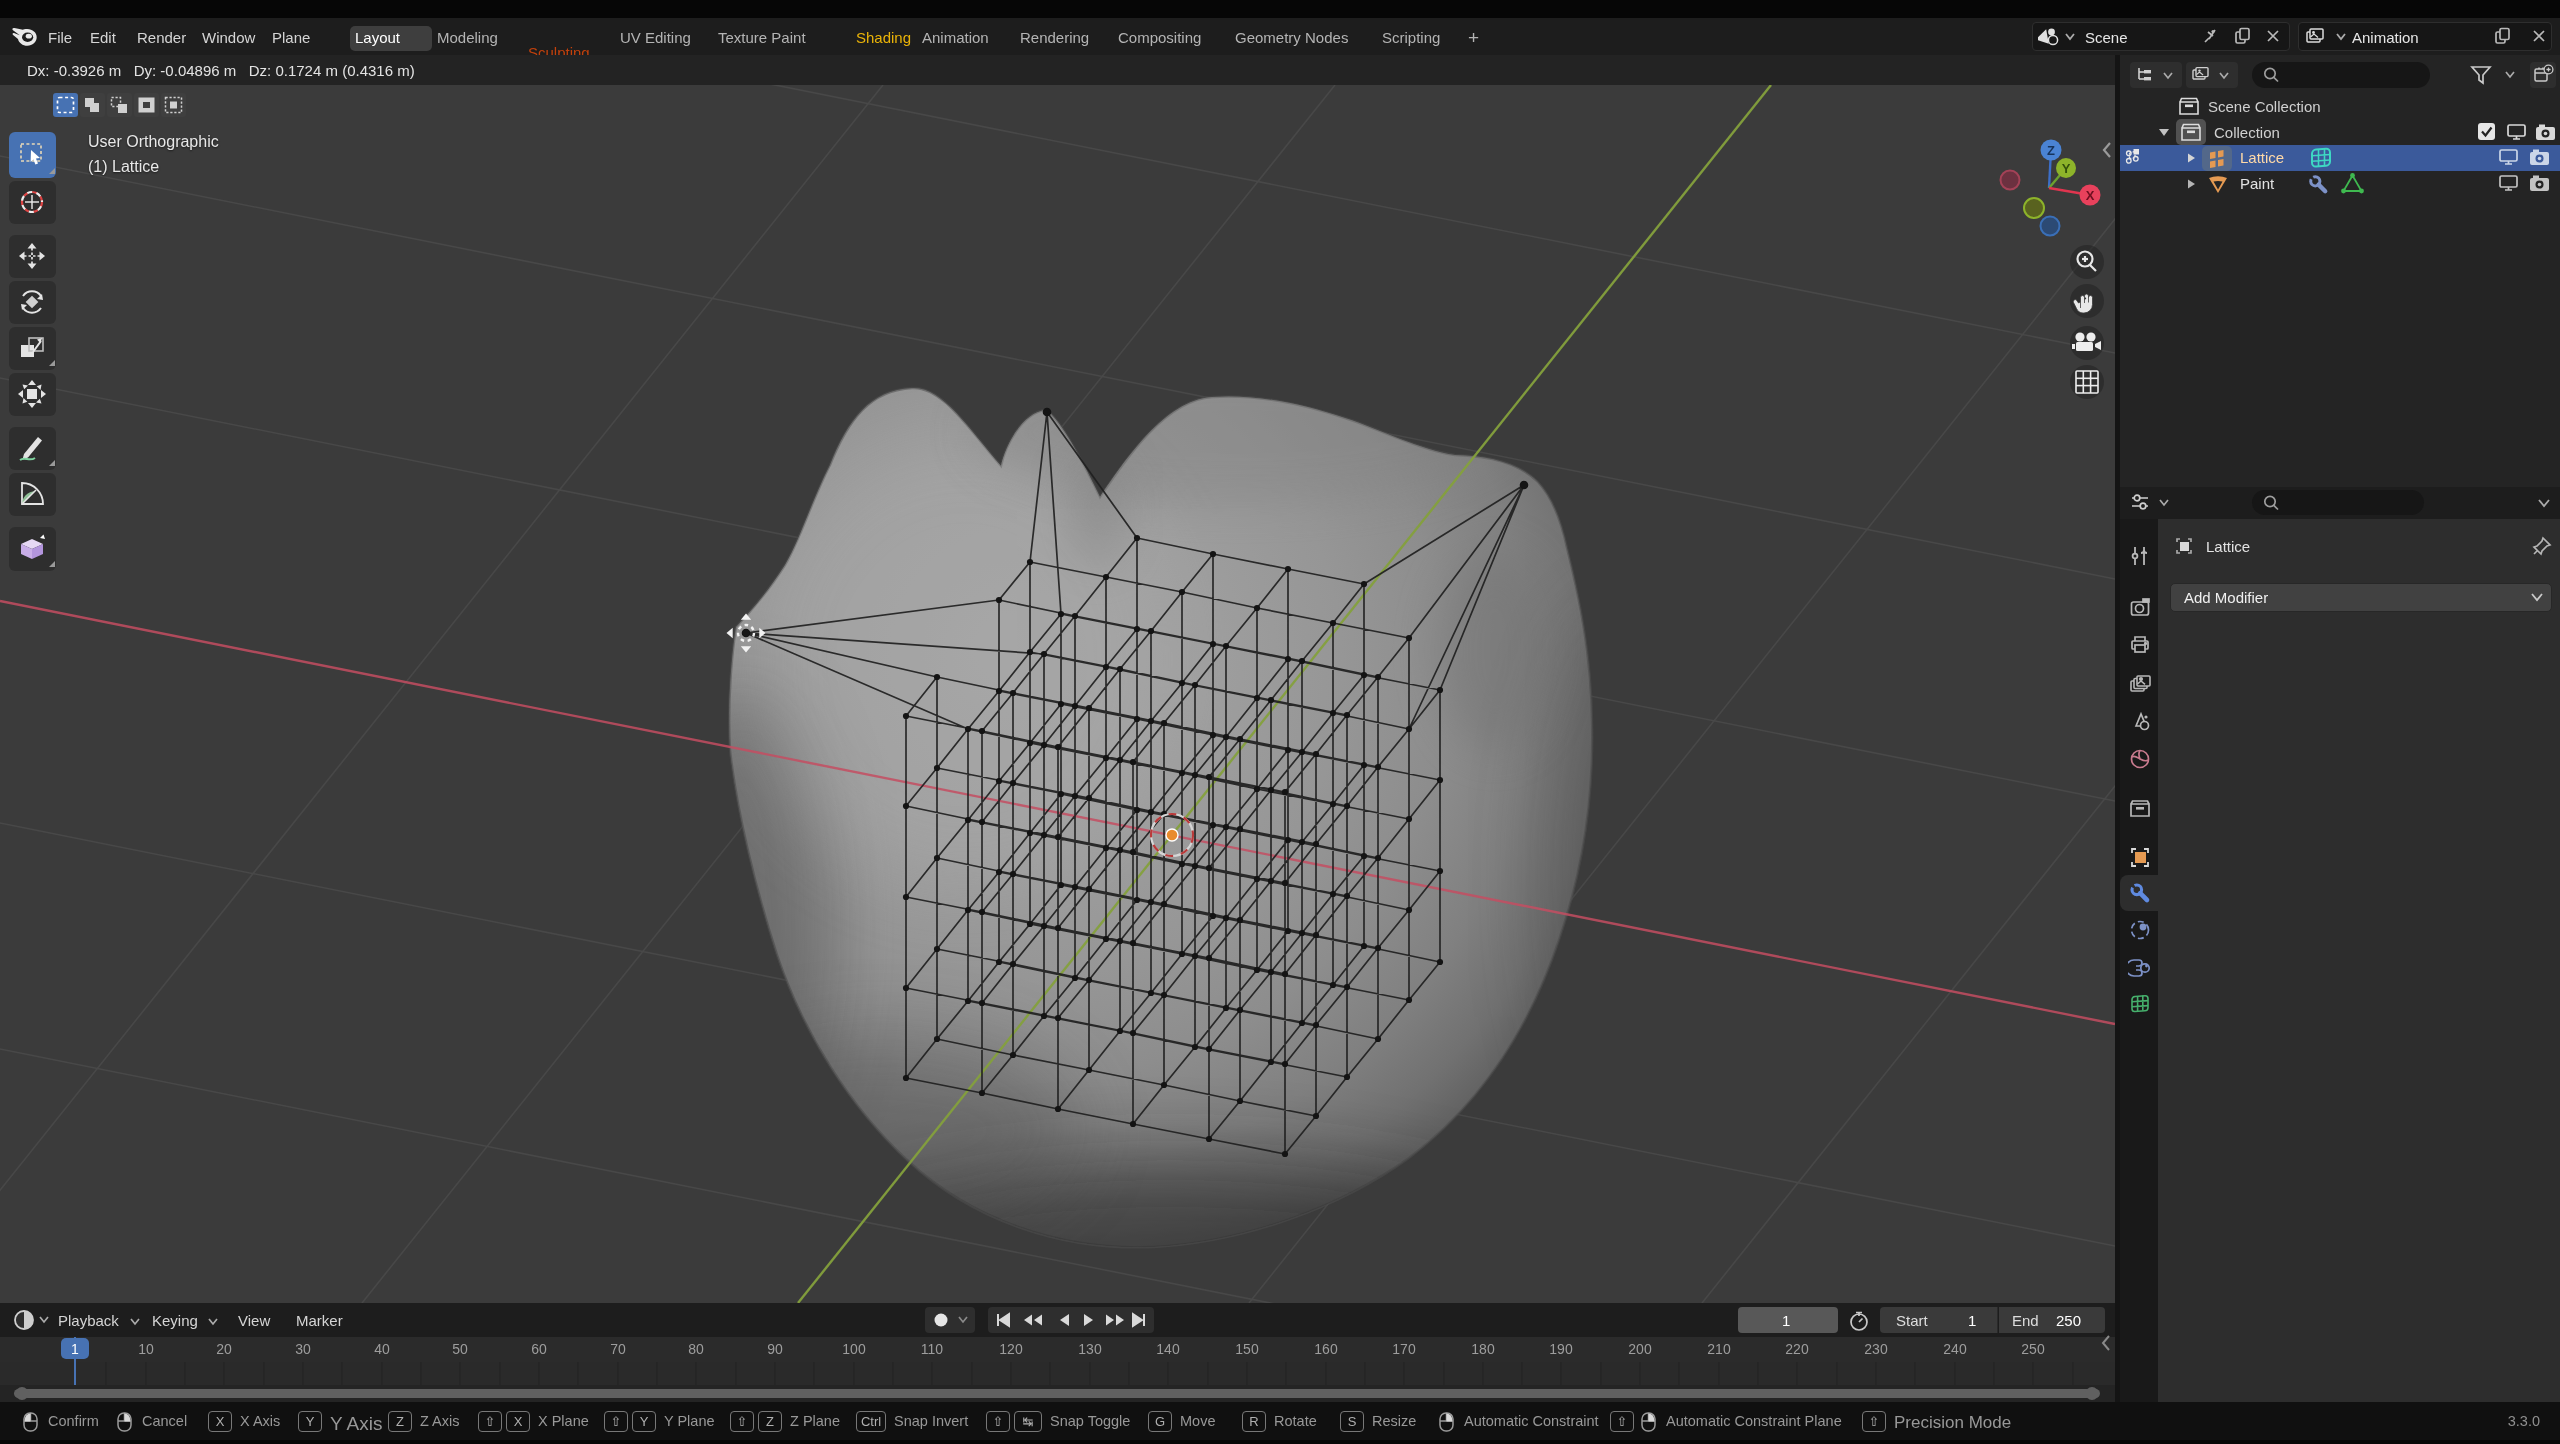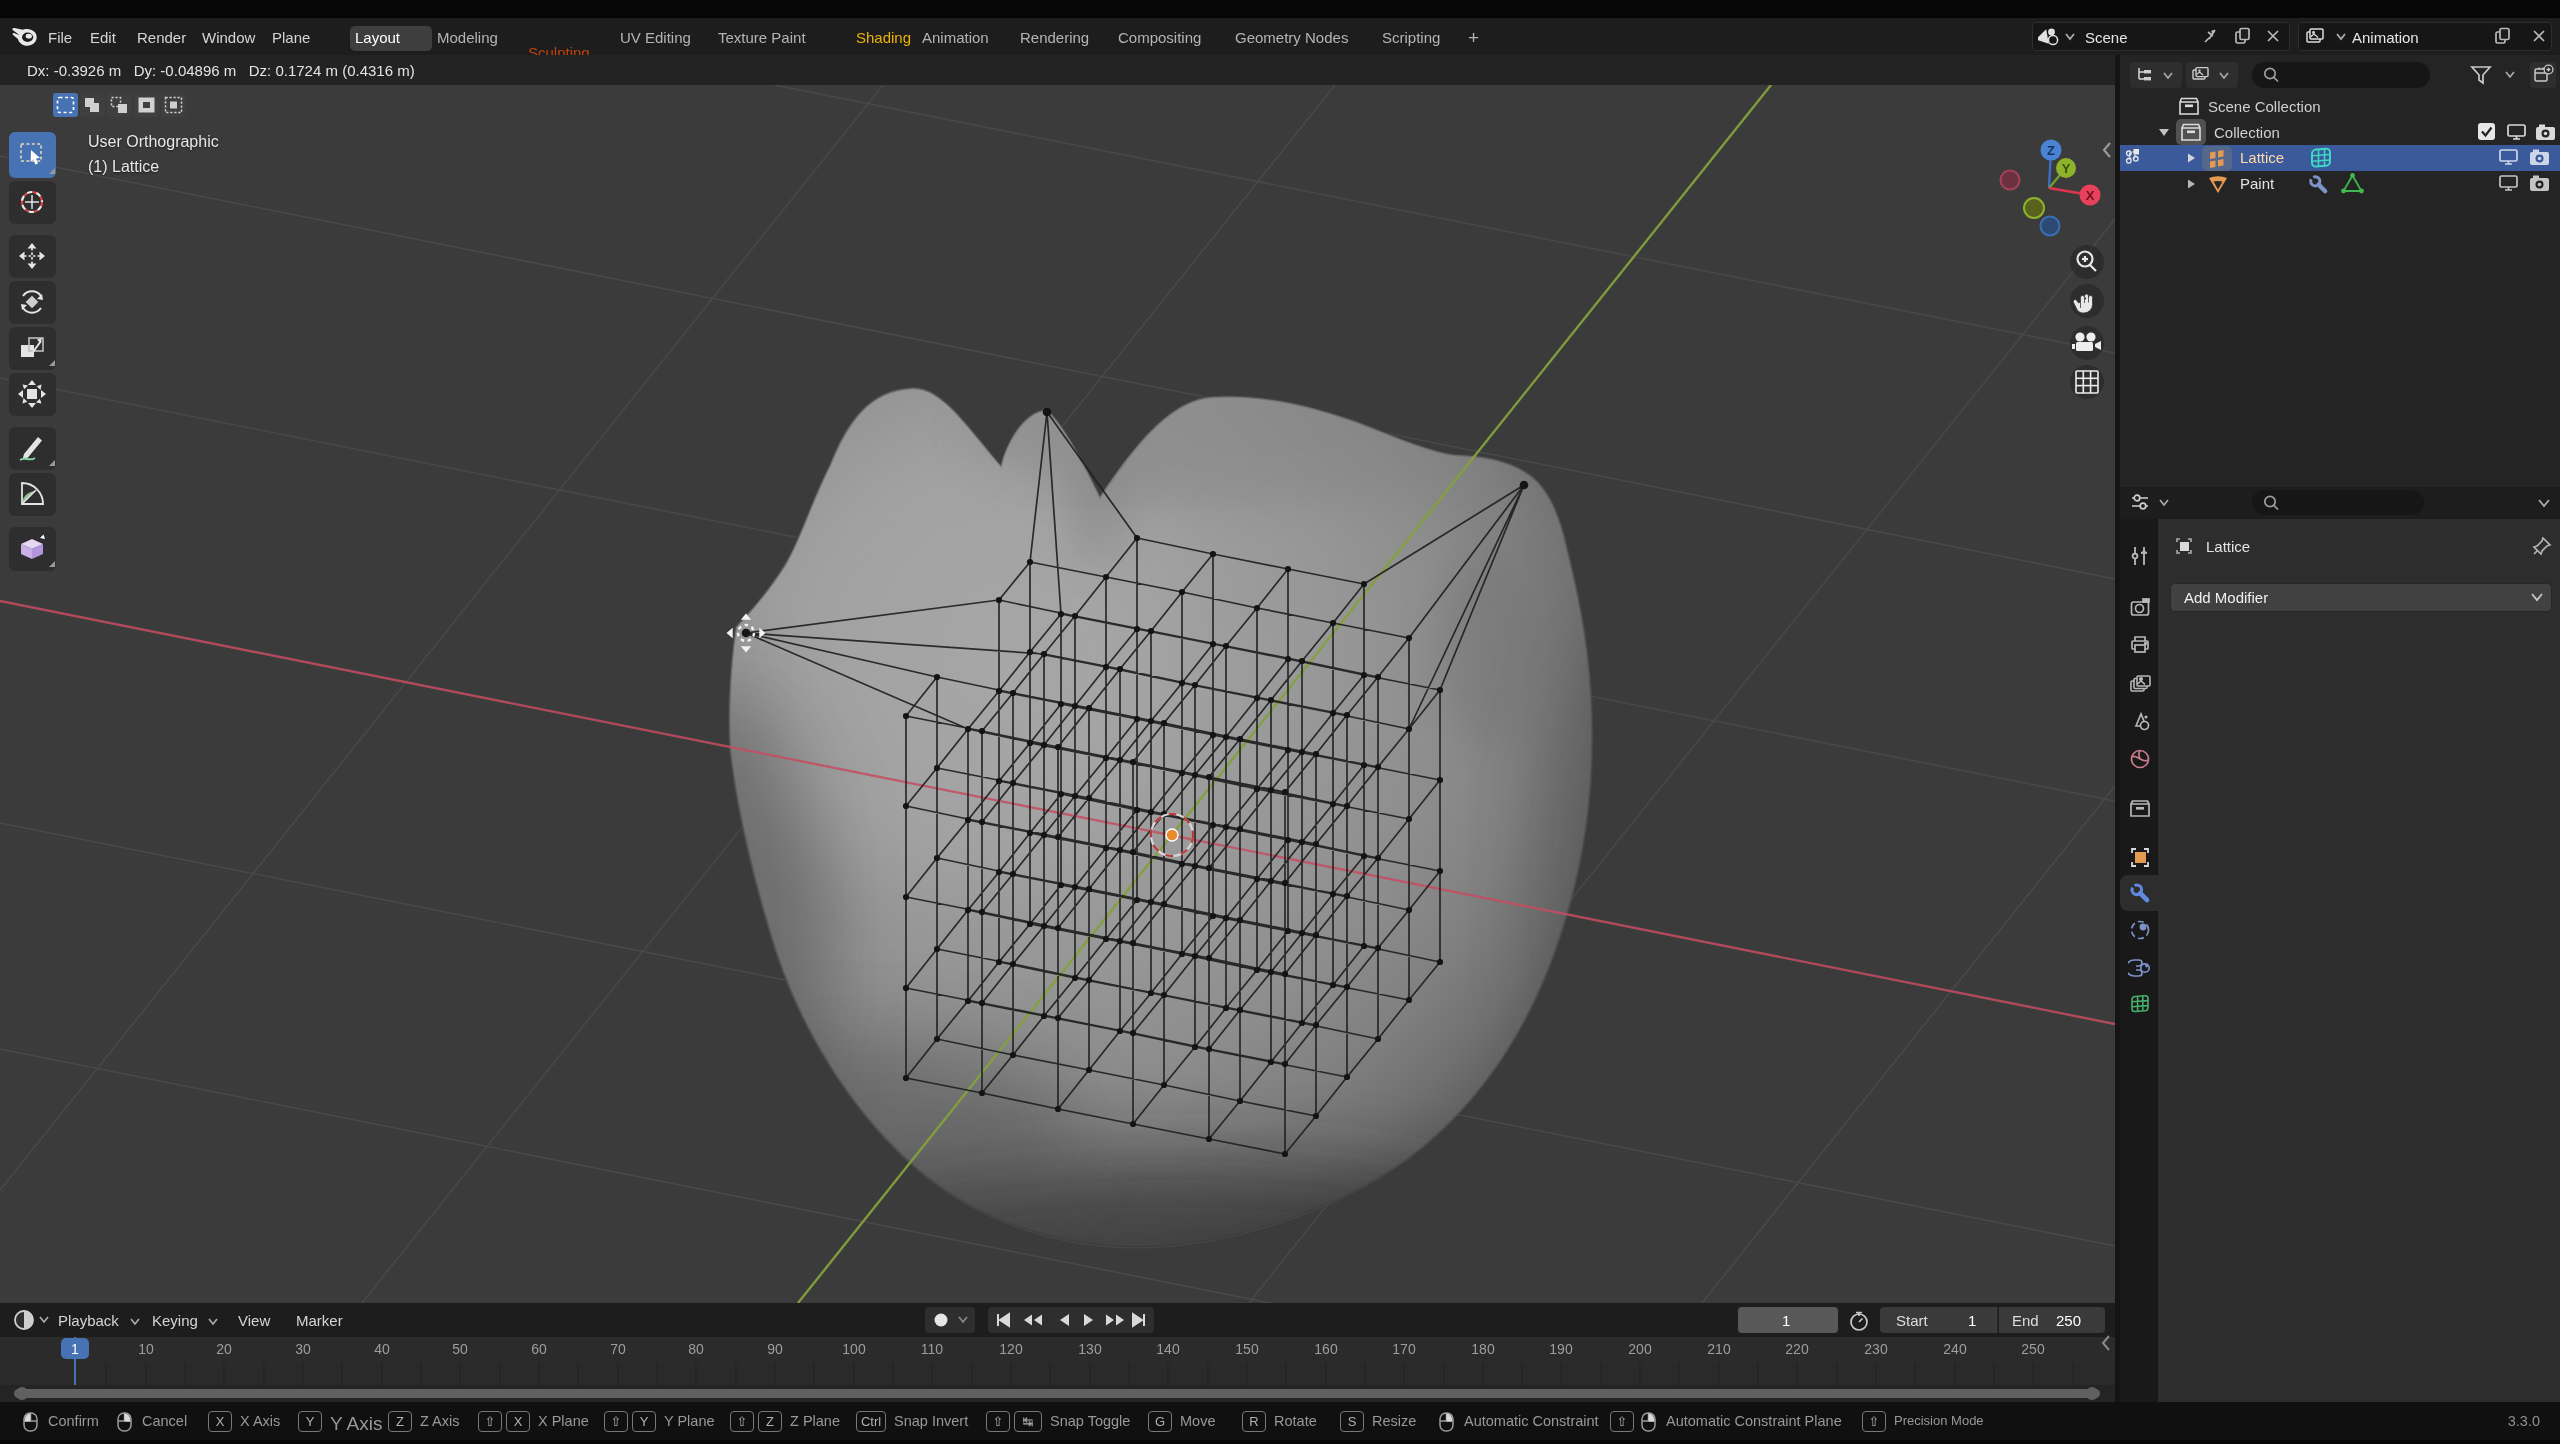--- a/index.html
+++ b/index.html
@@ -690,13 +690,13 @@
 <div class="abs" style="left:1610px;top:1414px;width:24px;text-align:center;font-size:13px;color:#b0b0b0">⇧</div>
 <svg class="abs" style="left:1640px;top:1411px" width="18" height="22" viewBox="0 0 18 22">
 <rect x="2" y="2" width="13" height="18" rx="6" fill="none" stroke="#9a9a9a" stroke-width="1.5"></rect>
 <path d="M2,10 h13 M8.5,2 v8" stroke="#9a9a9a" stroke-width="1.5"></path>
 <path d="M2.8,8.5 a5.7,6 0 0 1 5.7,-6 v8 h-5.7 Z" fill="none" stroke="none"></path>
 <path d="M14.2,8.5 a5.7,6 0 0 0 -5.7,-6 v8 h5.7 Z" fill="#d9d9d9" stroke="none"></path>
   </svg>
 <div class="abs" style="left:1666px;top:1413px;font-size:14.5px;color:#989898;white-space:nowrap">Automatic Constraint Plane</div>
 <div class="abs" style="left:1862px;top:1411px;width:24px;height:21px;border:1.5px solid #787878;border-radius:4px"></div>
 <div class="abs" style="left:1862px;top:1414px;width:24px;text-align:center;font-size:13px;color:#b0b0b0">⇧</div>
-<div class="abs" style="left:1894px;top:1413px;font-size:13px;color:#989898;white-space:nowrap">Precision Mode</div>
+<div class="abs" style="left:1894px;top:1413px;font-size:17px;color:#989898;white-space:nowrap">Precision Mode</div>
 <div class="abs" style="right:20px;top:1413px;font-size:14.5px;color:#8f8f8f">3.3.0</div>
 </body></html>

